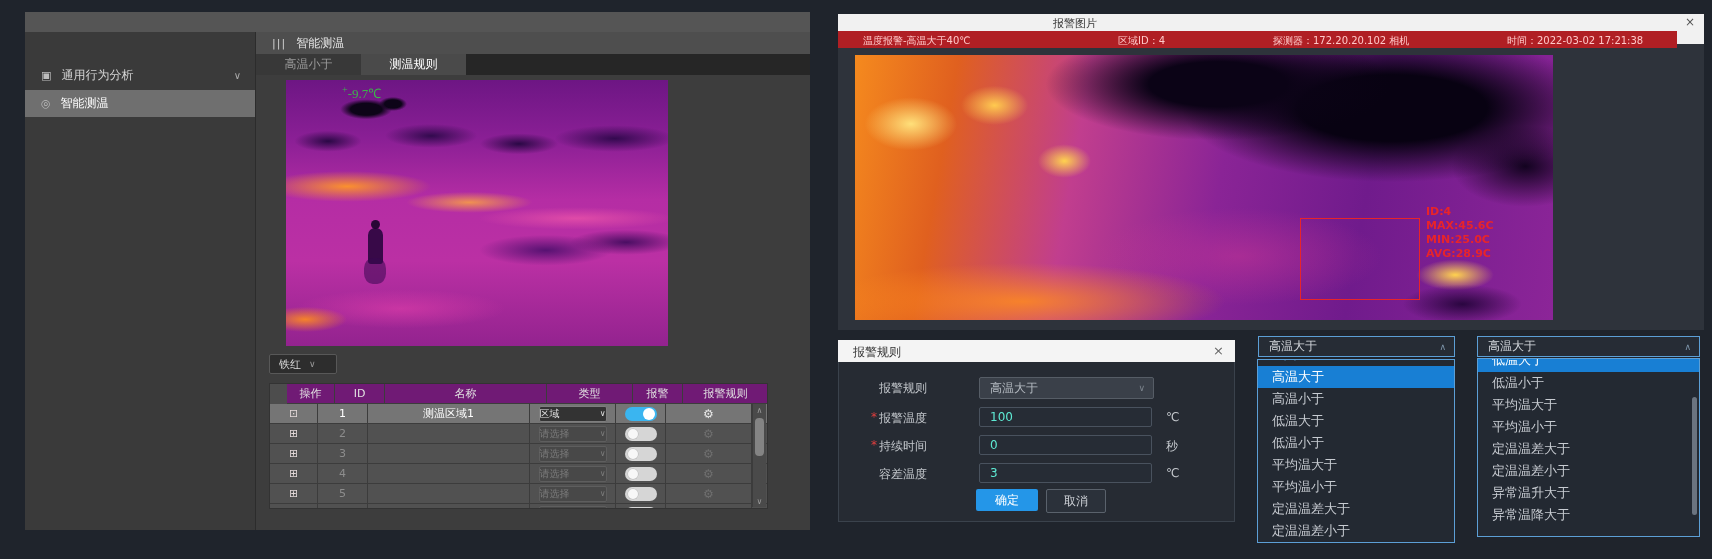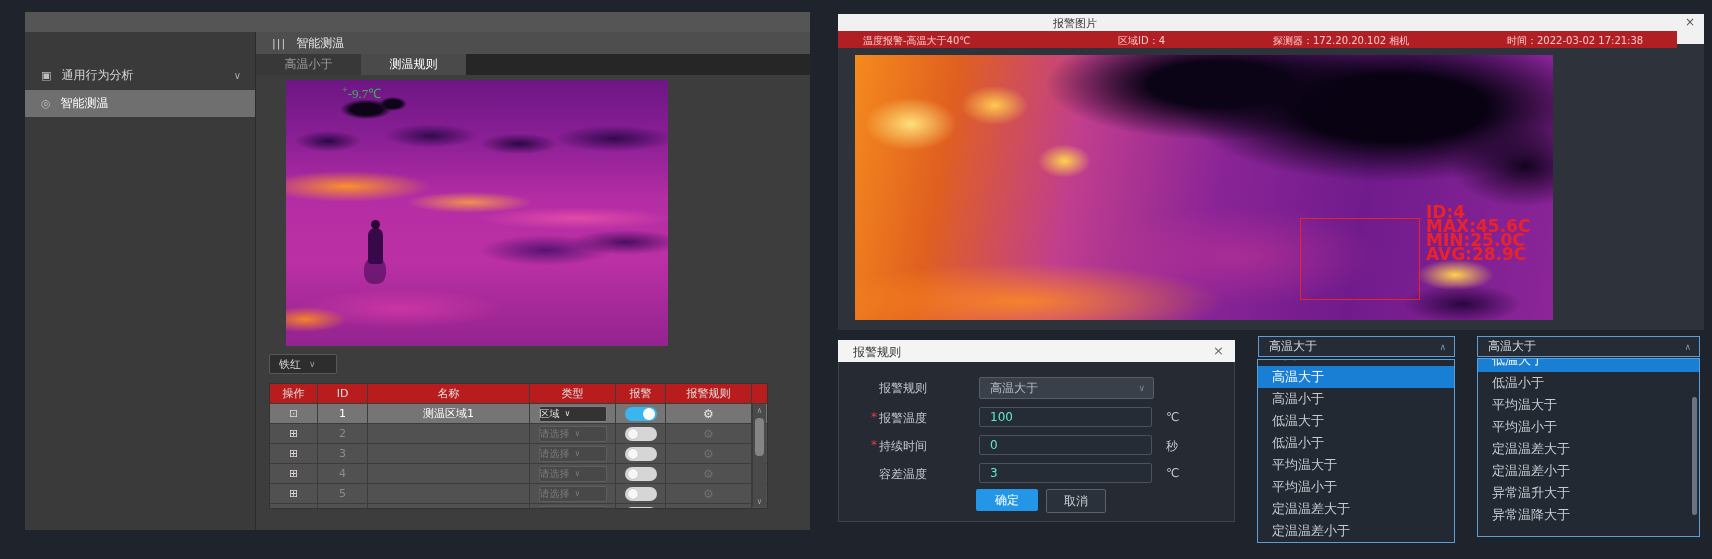--- a/index.html
+++ b/index.html
@@ -48,25 +48,25 @@
   
   #lw-palette{position:absolute;left:13px;top:322px;width:66px;height:18px;background:#2d2d2d;border:1px solid #585858;border-radius:2px;
     display:flex;align-items:center;font-size:11px;color:#d8d8d8;cursor:pointer;}
   #lw-palette .pv{margin-left:9px;}
   #lw-palette .chv{margin-left:8px;font-size:9px;color:#999;}
 
   
   #lw-table{position:absolute;left:13px;top:351px;width:497px;height:124px;overflow:hidden;background:#4d4d4d;border:1px solid #333;}
   .trow{display:grid;grid-template-columns:48px 50px 162px 86px 50px 86px;height:19px;border-bottom:1px solid #3c3c3c;}
   .trow>div{display:flex;align-items:center;justify-content:center;border-right:1px solid #3c3c3c;font-size:11px;overflow:hidden;}
-  #thead{background:#b91c1c;color:#e2e2e2;font-size:11px;}
+  #thead{background:#701a75;color:#e2e2e2;font-size:11px;margin-left:17px;}
   .r-sel{background:#757575;color:#fff;}
   .r-dim{background:#515151;color:#8d8d8d;}
   .opicon{font-size:11px;color:#e3d9d9;cursor:pointer;}
-  .chip{display:flex;align-items:center;justify-content:flex-start;gap:5px;width:66px;height:14px;border-radius:2px;font-size:10px;cursor:pointer;}
+  .chip{display:flex;align-items:center;justify-content:space-between;width:66px;height:14px;border-radius:2px;font-size:10px;cursor:pointer;}
   .chip.lit{background:#333;border:1px solid #7e7e7e;color:#e0e0e0;}
   .chip.dim{background:#484848;border:1px solid #5e5e5e;color:#7c7c7c;}
   .chip .chv{font-size:8px;}
   .tg{position:relative;width:32px;height:14px;border-radius:7px;cursor:pointer;}
   .tg .knob{position:absolute;top:1px;width:12px;height:12px;border-radius:50%;background:#fff;}
   .tg.on{background:#3ab5f0;} .tg.on .knob{right:2px;}
   .tg.off{background:#d6d6d6;} .tg.off .knob{left:2px;background:#f7f7f7;box-shadow:inset 0 0 0 1px #c4c4c4;}
   .gear{font-size:12px;cursor:pointer;}
   .gear.lit{color:#e8e8e8;} .gear.dim{color:#6f6f6f;}
   #tscroll{position:absolute;right:1px;top:20px;width:13px;height:103px;background:#4a4a4a;border-left:1px solid #3c3c3c;}
@@ -87,21 +87,21 @@
       radial-gradient(ellipse 38px 24px at 30% 40%, #ffd24f, rgba(0,0,0,0) 70%),
       radial-gradient(ellipse 230px 75px at 52% 11%, #0b0316 30%, rgba(0,0,0,0) 75%),
       radial-gradient(ellipse 270px 95px at 77% 20%, #080212 35%, rgba(0,0,0,0) 78%),
       radial-gradient(ellipse 105px 58px at 96% 42%, #12031f, rgba(0,0,0,0) 70%),
       radial-gradient(ellipse 85px 28px at 87% 94%, #2a0640, rgba(0,0,0,0) 70%),
       radial-gradient(ellipse 55px 22px at 86% 83%, #ffd24f, rgba(0,0,0,0) 70%),
       radial-gradient(ellipse 290px 55px at 24% 93%, rgba(255,140,30,.85), rgba(0,0,0,0) 70%),
       radial-gradient(ellipse 190px 65px at 55% 76%, rgba(205,55,150,.5), rgba(0,0,0,0) 75%),
       linear-gradient(100deg,#f58a1e 0%,#e0601f 14%,#c13e8e 32%,#8a2496 52%,#701b8c 72%,#8c2598 100%);}
   #ai-rect{position:absolute;left:445px;top:163px;width:118px;height:80px;border:1px solid #e8242a;}
-  #ai-ov{position:absolute;left:571px;top:150px;font-size:17px;font-weight:bold;color:#e8242a;line-height:14px;white-space:nowrap;}
+  #ai-ov{position:absolute;left:571px;top:150px;font-size:11px;font-weight:bold;color:#e8242a;line-height:14px;white-space:nowrap;}
 
   
   #ar-dialog{position:absolute;left:838px;top:340px;width:397px;height:183px;}
   #ar-title{position:absolute;left:0;top:0;width:397px;height:22px;background:#f4f4f4;}
   #ar-title .t{position:absolute;left:15px;top:4px;font-size:12px;color:#333;}
   #ar-title .x{position:absolute;right:11px;top:3px;font-size:13px;color:#666;cursor:pointer;}
   #ar-body{position:absolute;left:0;top:22px;width:395px;height:159px;background:#262b33;border:1px solid #3a424c;border-top:none;}
   .ar-row{position:absolute;left:0;width:395px;height:20px;}
   .ar-label{position:absolute;left:40px;top:3px;font-size:12px;color:#c3c7cc;}
   .ar-star{position:absolute;left:32px;top:3px;font-size:12px;color:#e03e3e;}

